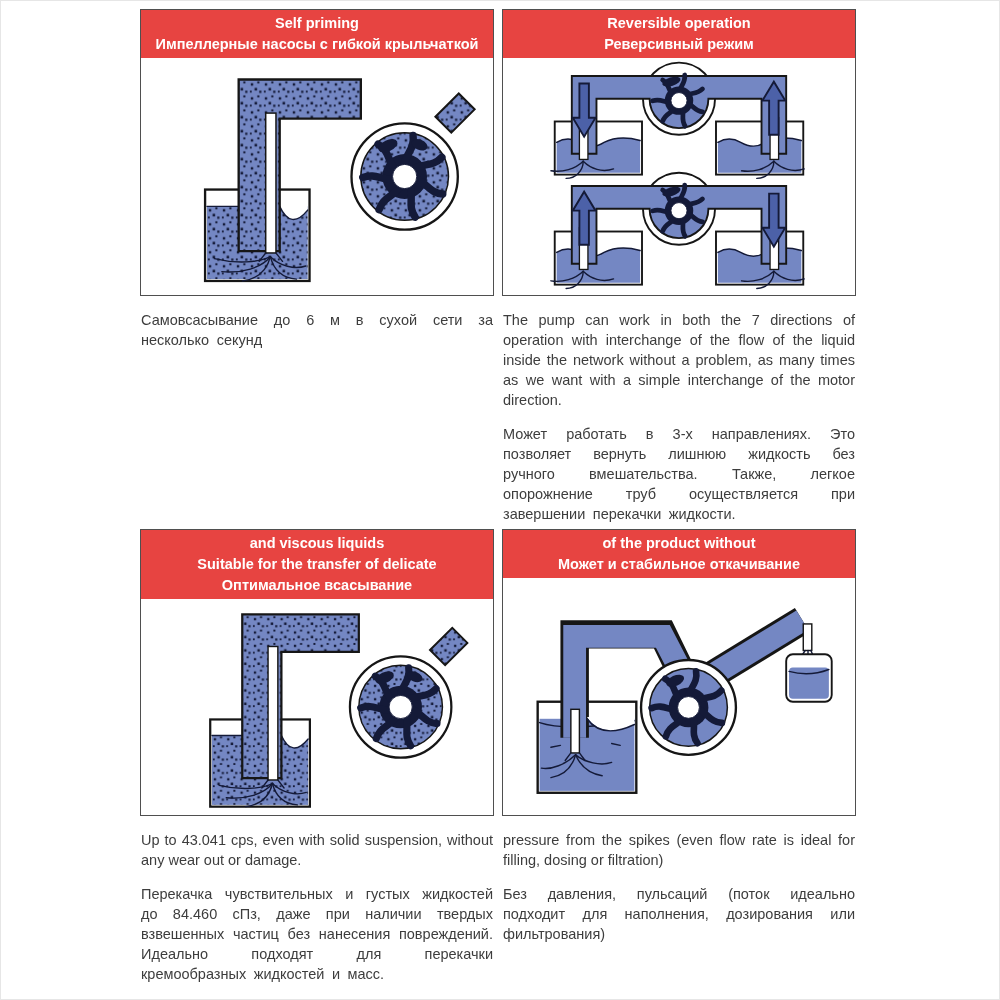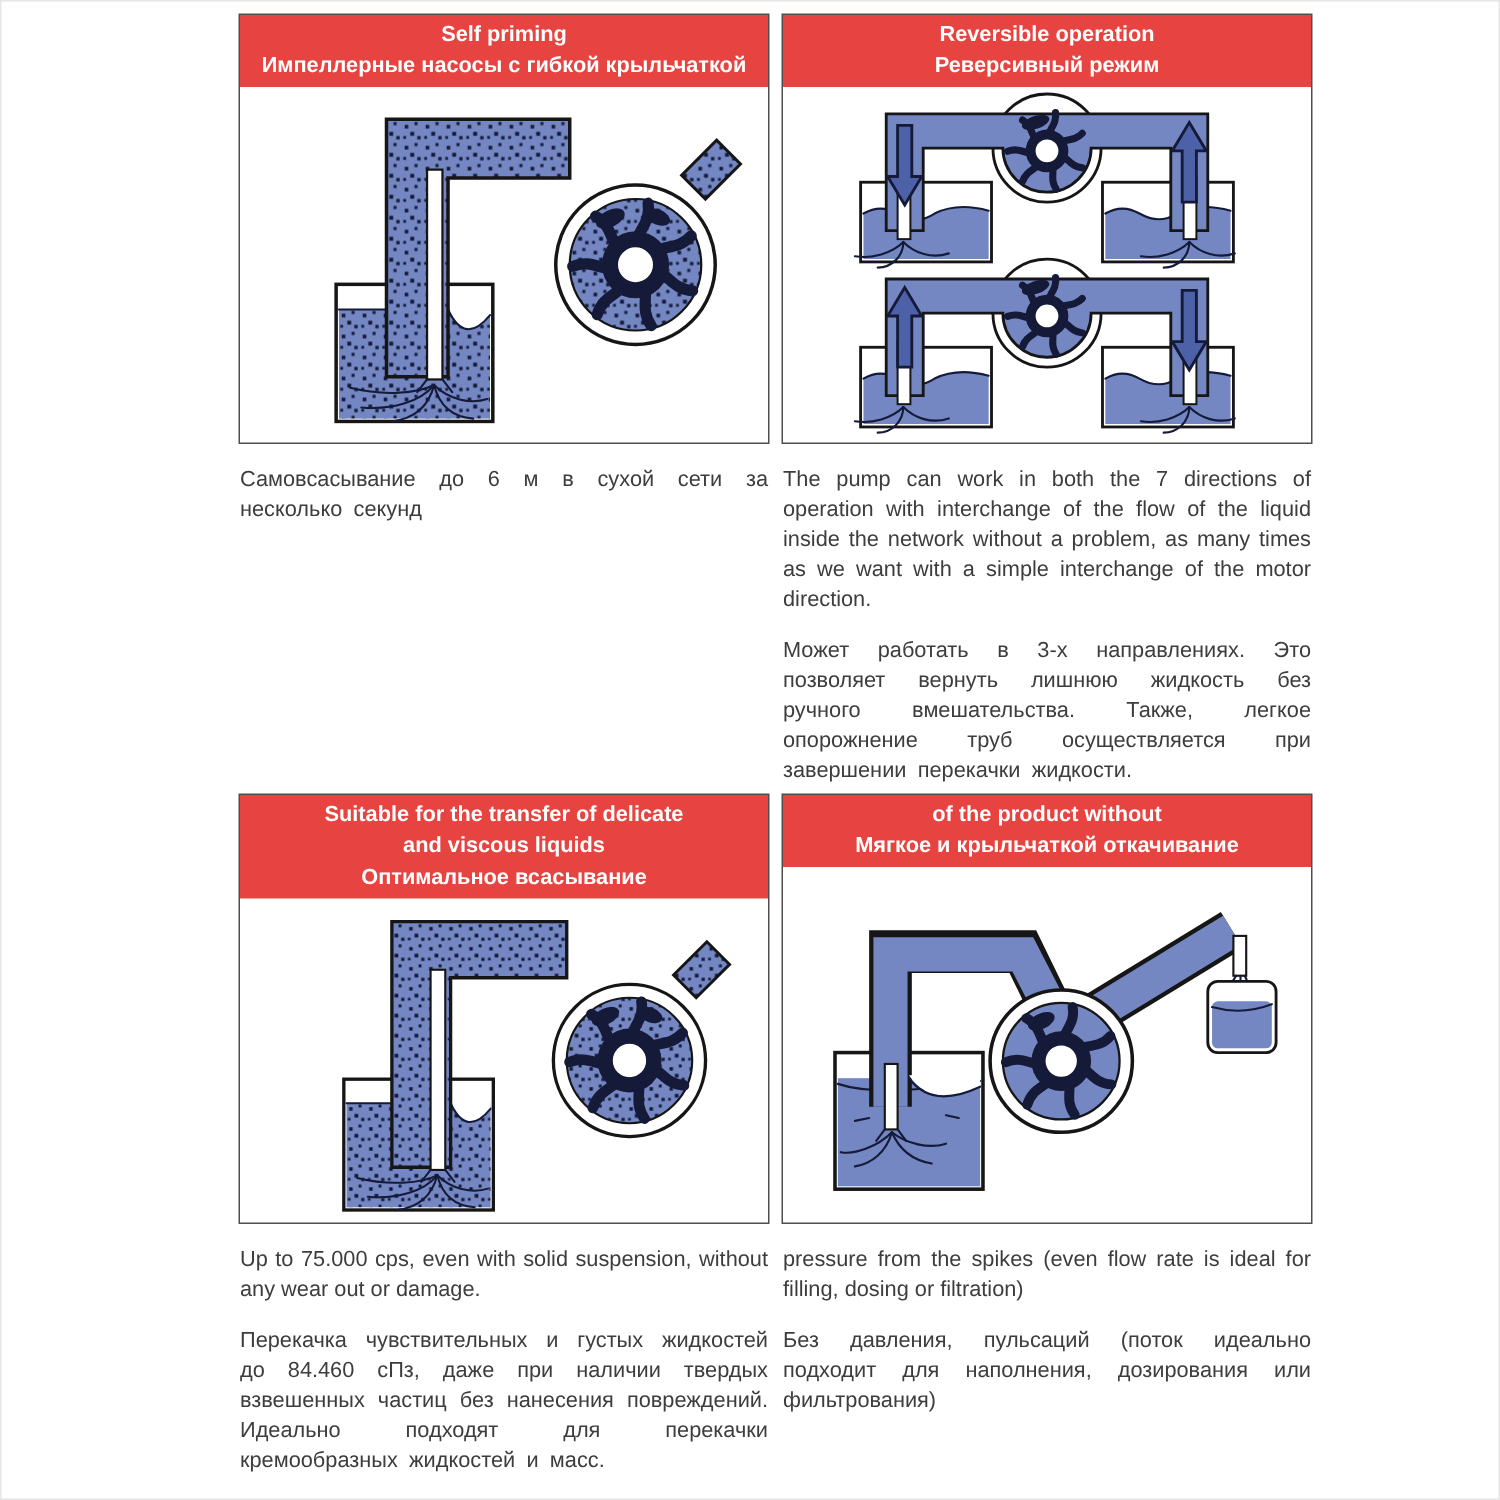--- a/index.html
+++ b/index.html
@@ -14,21 +14,21 @@
   }
   *{box-sizing:border-box}
   html,body{margin:0;padding:0;background:#fff}
   .page{
     position:relative;width:1000px;height:1000px;background:#fff;
     border:1px solid #e6e6e6;
     font-family:"Liberation Sans","DejaVu Sans",sans-serif;
     overflow:hidden;
   }
   .grid{
-    position:absolute;left:158px;top:8px;width:716px;
+    position:absolute;left:139px;top:8px;width:716px;
     display:grid;grid-template-columns:354px 354px;column-gap:8px;
     grid-template-rows:520px auto;
   }
   .panel{display:flex;flex-direction:column}
   .box{
     height:287px;border:1.5px solid var(--panel-border);
     display:flex;flex-direction:column;background:#fff;
   }
   .banner{
     background:var(--banner-red);color:var(--banner-text);
@@ -177,22 +177,22 @@
           </svg>
         </div>
       </div>
       <p class="para en">The pump can work in both the 7 directions of operation with interchange of the flow of the liquid inside the network without a problem, as many times as we want with a simple interchange of the motor direction.</p>
       <p class="para ru">Может работать в 3-х направлениях. Это позволяет вернуть лишнюю жидкость без ручного вмешательства. Также, легкое опорожнение труб осуществляется при завершении перекачки жидкости.</p>
     </section>
 
     <section class="panel">
       <div class="box">
         <header class="banner">
+          <div>and viscous liquids</div>
           <div>Suitable for the transfer of delicate</div>
-          <div>and viscous liquids</div>
           <div>Оптимальное всасывание</div>
         </header>
         <div class="dia">
           <svg viewBox="0 0 356 236" preserveAspectRatio="xMidYMid meet">
             <defs>
               <pattern id="spkA3" width="15" height="15" patternUnits="userSpaceOnUse">
                 <rect width="15" height="15" class="f-lq"></rect>
                 <rect x="2" y="3" width="2.6" height="2.6" class="f-dk"></rect>
                 <rect x="9" y="1" width="2.2" height="2.2" class="f-dk"></rect>
                 <rect x="6" y="8" width="2.8" height="2.8" class="f-dk"></rect>
@@ -233,29 +233,29 @@
             <g>
               <path class="ln" d="M128,204 C118,216 98,222 76,220"></path>
               <path class="ln" d="M128,204 C124,220 114,228 98,230"></path>
               <path class="ln" d="M128,204 C132,220 142,227 156,228"></path>
               <path class="ln" d="M128,204 C138,214 154,218 166,214"></path>
               <path class="ln" d="M128,204 C116,210 92,212 68,206"></path>
             </g>
           </svg>
         </div>
       </div>
-      <p class="para en">Up to 75.000 cps, even with solid suspension, without any wear out or damage.</p>
+      <p class="para en">Up to 43.041 cps, even with solid suspension, without any wear out or damage.</p>
       <p class="para ru">Перекачка чувствительных и густых жидкостей до 84.460 сПз, даже при наличии твердых взвешенных частиц без нанесения повреждений. Идеально подходят для перекачки кремообразных жидкостей и масс.</p>
     </section>
 
     <section class="panel">
       <div class="box">
         <header class="banner">
           <div>of the product without</div>
-          <div>Мягкое и крыльчаткой откачивание</div>
+          <div>Может и стабильное откачивание</div>
         </header>
         <div class="dia">
           <svg viewBox="0 0 350 213" preserveAspectRatio="xMidYMid meet">
             <g>
               <rect x="26" y="112" width="104" height="96" class="f-w" stroke="var(--outline)" stroke-width="2.5"></rect>
               <rect x="28" y="130" width="100" height="76" class="f-lq"></rect>
               <path d="M28,134 Q58,144 128,132" class="ln" stroke-width="1.3"></path>
               <path d="M40,160 l10,-2 M104,156 l9,2" class="ln" stroke-width="1.6"></path>
             </g>
             <g>

